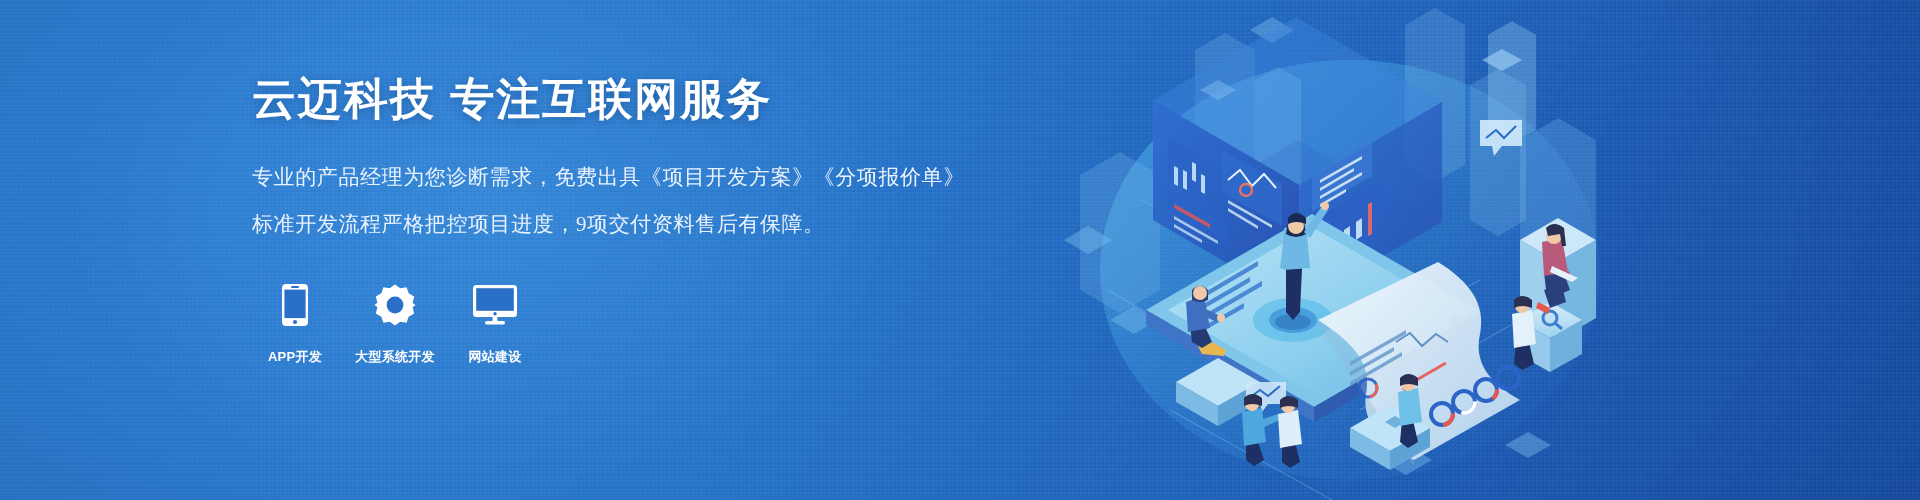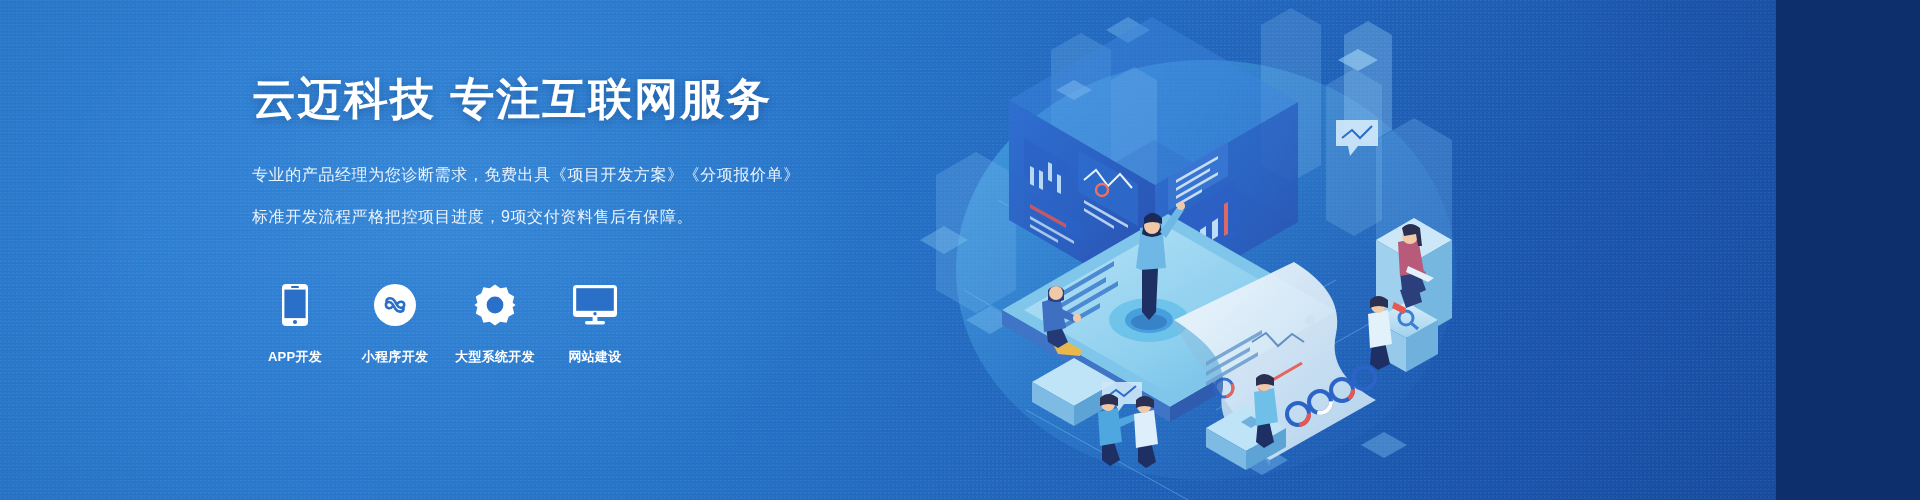--- a/index.html
+++ b/index.html
@@ -2,21 +2,21 @@
 <html><head>
 <meta charset="utf-8">
 <style>
   html, body {
     margin: 0;
     padding: 0;
     background: #0d2f6b;
   }
   .banner {
     position: relative;
-    width: 1776px;
+    width: 1920px;
     height: 500px;
     overflow: hidden;
     font-family: "Liberation Sans", "DejaVu Sans", sans-serif;
     background:
       radial-gradient(ellipse 900px 620px at 26% 42%, rgba(64,150,226,0.55) 0%, rgba(45,125,210,0.18) 45%, rgba(28,96,186,0) 72%),
       linear-gradient(118deg, #2c7fd4 0%, #2a79cf 22%, #2471c7 44%, #1f63bb 66%, #1a55ad 84%, #174ea4 100%);
   }
 
   
   .tex-dots {
@@ -56,25 +56,26 @@
   .title {
     font-size: 44px;
     font-weight: bold;
     color: #ffffff;
     letter-spacing: 2px;
     line-height: 1.15;
     white-space: nowrap;
     text-shadow: 0 2px 10px rgba(6,36,86,0.35);
   }
   .subline {
-    font-size: 16px;
+    font-size: 21px;
     color: #eaf3fd;
     line-height: 1.0;
     letter-spacing: 0.6px;
     white-space: nowrap;
+    font-family: Liberation Serif, serif;
   }
   .sub1 { margin-top: 42px; }
   .sub2 { margin-top: 26px; }
 
   
   .services {
     position: absolute;
     left: 252px;
     top: 282px;
     display: flex;
@@ -401,32 +402,20 @@
         <svg width="26" height="42" viewBox="0 0 26 42" fill="#ffffff">
           <rect x="0" y="0" width="26" height="42" rx="4"></rect>
           <rect x="2.4" y="5.6" width="21.2" height="28.5" fill="#2a6fc8"></rect>
           <rect x="9" y="2" width="8" height="2" rx="1" fill="#2a6fc8"></rect>
           <circle cx="13" cy="38" r="2.1" fill="#2a6fc8"></circle>
         </svg>
       </span>
       <span class="lab">APP开发</span>
     </div>
 
-    <div class="service">
-      <span class="ico">
-        <svg width="42" height="42" viewBox="0 0 42 42">
-          <circle cx="21" cy="21" r="21" fill="#ffffff"></circle>
-          <path d="M12.5 17.5 C12.5 13.6 18.2 13.2 20.4 16.6 L23.4 21.6 C25.4 24.9 30.2 24.6 30.2 20.8
-                   C30.2 17.4 25.8 16.6 23.6 19.4" fill="none" stroke="#2a6fc8" stroke-width="2.6" stroke-linecap="round"></path>
-          <path d="M29.6 24.4 C29.6 28.3 23.9 28.7 21.7 25.3 L18.7 20.3 C16.7 17.0 11.9 17.3 11.9 21.1
-                   C11.9 24.5 16.3 25.3 18.5 22.5" fill="none" stroke="#2a6fc8" stroke-width="2.6" stroke-linecap="round"></path>
-        </svg>
-      </span>
-      <span class="lab">小程序开发</span>
-    </div>
 
 
     <div class="service">
       <span class="ico">
         <svg width="42" height="42" viewBox="0 0 42 42" fill="#ffffff">
           <path d="M21 0.5 L26.3 4.3 L32.6 3.2 L34.6 9.3 L40.2 12.4 L38.6 18.7 L41.5 21
                    L38.6 23.3 L40.2 29.6 L34.6 32.7 L32.6 38.8 L26.3 37.7 L21 41.5 L15.7 37.7
                    L9.4 38.8 L7.4 32.7 L1.8 29.6 L3.4 23.3 L0.5 21 L3.4 18.7 L1.8 12.4 L7.4 9.3
                    L9.4 3.2 L15.7 4.3 Z"></path>
           <circle cx="21" cy="21" r="8.4" fill="#2a6fc8"></circle>

